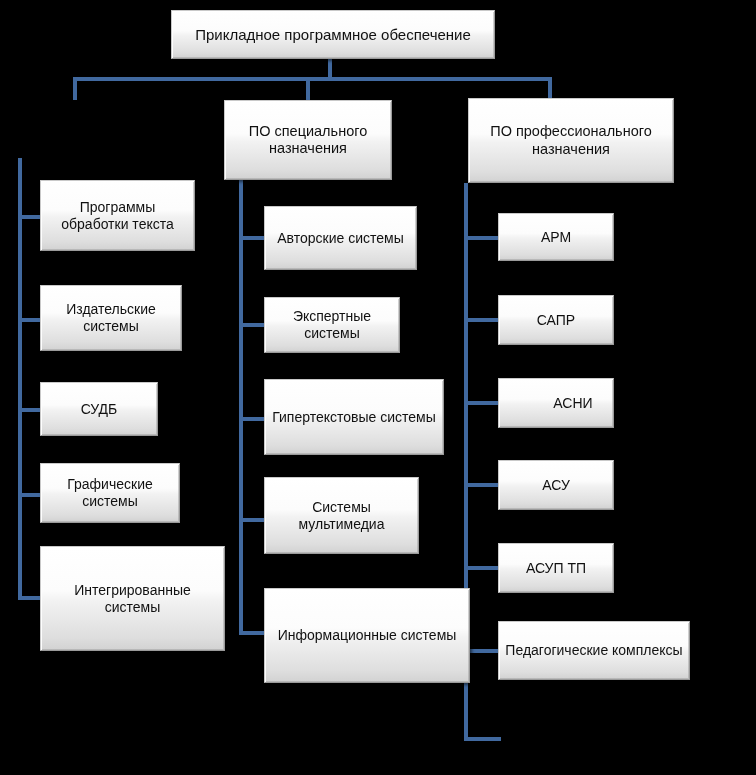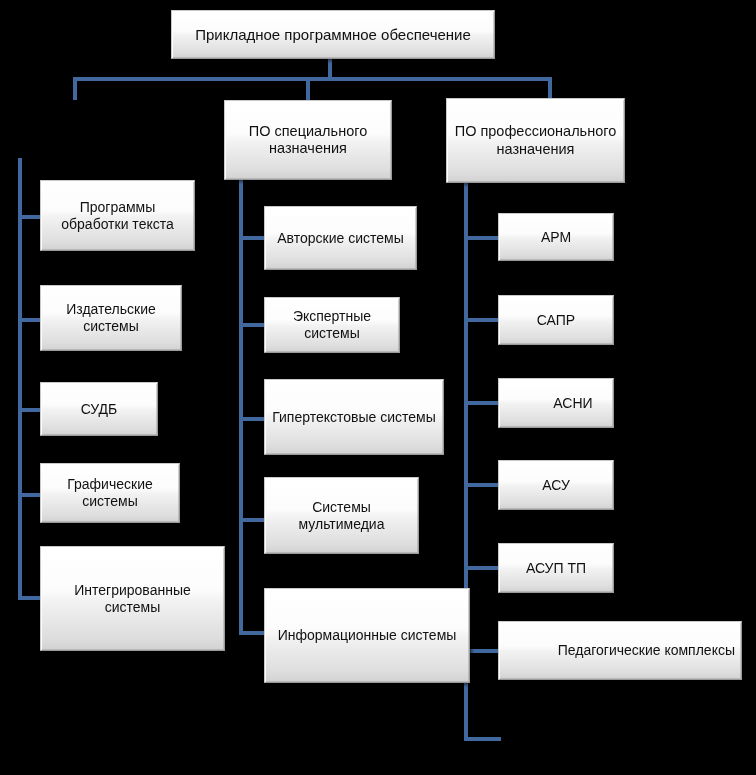--- a/index.html
+++ b/index.html
@@ -94,21 +94,21 @@
 
   <div class="node n-lvl1" style="left:171px; top:10px; width:324px; height:49px;">
     <span>Прикладное программное обеспечение</span>
   </div>
 
 
   <div class="node n-lvl2" style="left:224px; top:100px; width:168px; height:80px;">
     <span>ПО специального назначения</span>
   </div>
 
-  <div class="node n-lvl2" style="left:446px; top:98px; width:179px; height:85px;">
+  <div class="node n-lvl2" style="left:468px; top:98px; width:206px; height:85px;">
     <span>ПО профессионального назначения</span>
   </div>
 
   <div class="node n-lvl3" style="left:40px; top:180px; width:155px; height:71px;">
     <span>Программы обработки текста</span>
   </div>
   <div class="node n-lvl3" style="left:40px; top:285px; width:142px; height:66px;">
     <span>Издательские системы</span>
   </div>
   <div class="node n-lvl3" style="left:40px; top:382px; width:118px; height:54px;">
@@ -145,17 +145,17 @@
   </div>
   <div class="node n-lvl3" style="left:498px; top:378px; width:116px; height:50px;padding-left:40px;">
     <span>АСНИ</span>
   </div>
   <div class="node n-lvl3" style="left:498px; top:460px; width:116px; height:50px;">
     <span>АСУ</span>
   </div>
   <div class="node n-lvl3" style="left:498px; top:543px; width:116px; height:50px;">
     <span>АСУП ТП</span>
   </div>
-  <div class="node n-lvl3" style="left:498px; top:621px; width:244px; height:59px;text-align:right;">
+  <div class="node n-lvl3" style="left:498px; top:621px; width:192px; height:59px;">
     <span>Педагогические комплексы</span>
   </div>
 
 </div>
 
 </body></html>

